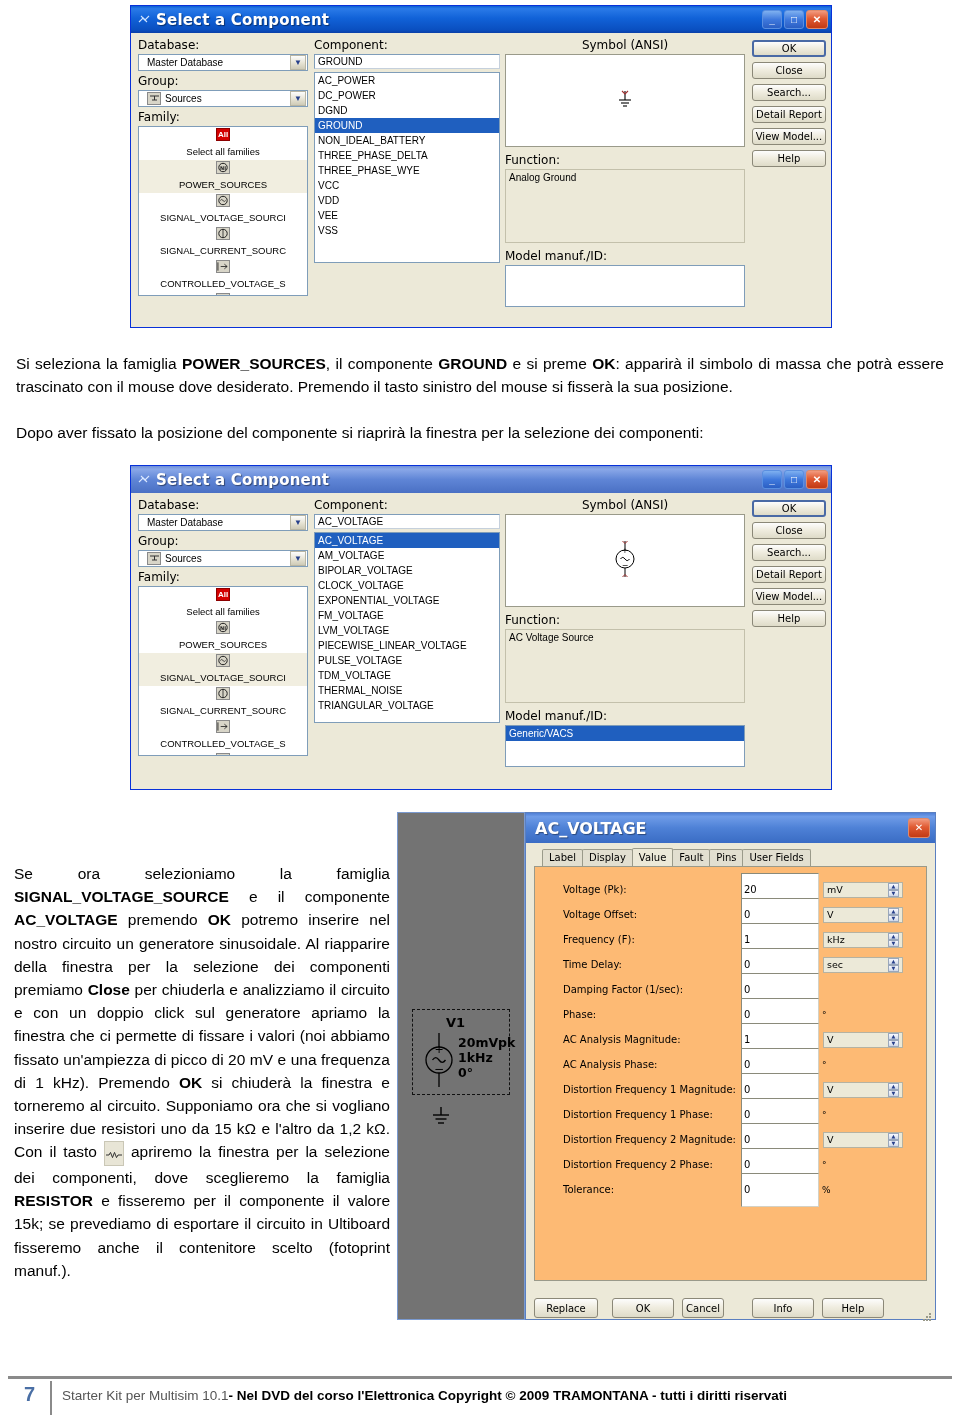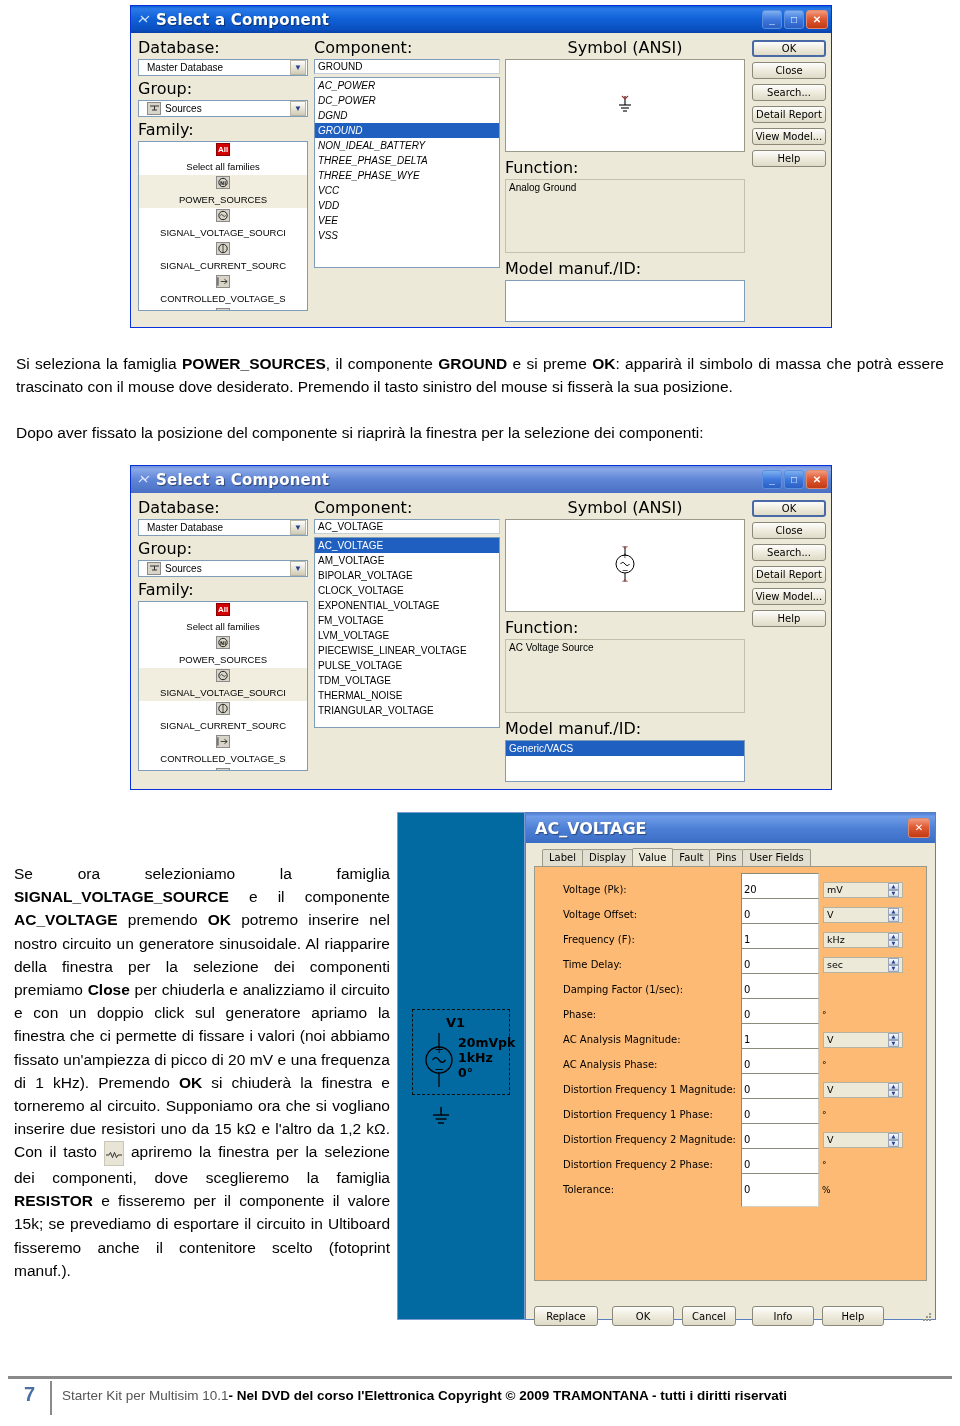--- a/index.html
+++ b/index.html
@@ -41,21 +41,21 @@
     width:20px; height:19px; border:1px solid #5a8fe0;
     border-radius: 3px; display:flex; align-items:center; justify-content:center;
     background: linear-gradient(180deg,#7fb0f0 0%, #3f79dd 50%, #2b5fc4 100%);
     color:#fff; font-size:10px; font-weight:bold; line-height:1;
   }
   .winbtn.close {
     background: linear-gradient(180deg,#f29a7e 0%, #e05a32 45%, #c23a14 100%);
     border-color:#e08a6a; width:22px;
   }
 
-  .lbl { font-size: 16px; color:#000; font-family:"DejaVu Sans",sans-serif; }
+  .lbl { font-size: 12px; color:#000; font-family:"DejaVu Sans",sans-serif; }
   .fieldbox {
     background:#fff; border:1px solid #7f9db9; border-right-color:#c5d0dc; border-bottom-color:#c5d0dc;
     font-size:10px; padding:1px 3px; color:#000;
   }
   .combo {
     background:#fff; border:1px solid #7f9db9;
     display:flex; align-items:center; font-size:10px; height:17px; padding-left:8px;
   }
   .combo .cv { flex:1 1 auto; white-space:nowrap; overflow:hidden; }
   .combo .arrow {
@@ -135,21 +135,21 @@
     justify-content:space-between; color:#000;
   }
   .spin { display:flex; flex-direction:column; width:11px; height:14px; margin-left:3px; }
   .spin span {
     flex:1 1 auto; border:1px solid #9aa7bb; background:linear-gradient(180deg,#fafaff,#cfd8e8);
     display:flex; align-items:center; justify-content:center; font-size:5px; color:#27408b; line-height:1;
   }
   .degsym { font-size:9px; margin-left:3px; }
   .footbtns { display:flex; align-items:center; }
 
-  .circuit-box { position:absolute; border:1px solid #7a9ad0; background:#0369a1; }
+  .circuit-box { position:absolute; border:1px solid #7a9ad0; background:#737373; }
 
   
   .footer-rule { position:absolute; background:#8a8a8a; }
   .footer-txt { font-family:"Liberation Sans",sans-serif; font-size:13.5px; }
 </style>
 </head>
 <body>
 
 <div class="page">
 
@@ -249,21 +249,21 @@
               </svg>
             </span>
             <span>CONTROL_FUNCTION_BLC</span>
           </div>
         </div>
     </div>
 
     <div style="position:absolute; left:176px; top:0; width:186px;">
       <div class="lbl">Component:</div>
       <div class="fieldbox" style="margin-top:2px;height:15px;">GROUND</div>
-      <div class="listbox" id="d1comp" style="margin-top:3px; height:191px;font-style:italic;">
+      <div class="listbox" id="d1comp" style="margin-top:3px; height:191px;">
           <div class="listrow">AC_POWER</div>
           <div class="listrow">DC_POWER</div>
           <div class="listrow">DGND</div>
           <div class="listrow sel">GROUND</div>
           <div class="listrow">NON_IDEAL_BATTERY</div>
           <div class="listrow">THREE_PHASE_DELTA</div>
           <div class="listrow">THREE_PHASE_WYE</div>
           <div class="listrow">VCC</div>
           <div class="listrow">VDD</div>
           <div class="listrow">VEE</div>
@@ -616,24 +616,24 @@
               <div class="pinput" style="width: 78px;">0</div>
               <span class="degsym">°</span>
             </div>
             <div class="prow">
               <div class="plabel" style="width: 200px; padding-left: 22px;">Tolerance:</div>
               <div class="pinput" style="width: 78px;">0</div>
               <span class="degsym">%</span>
             </div>
           </div>
       </div>
-      <div class="footbtns" id="pfoot" style="margin-top: 24px; height: 22px; position: relative;">
+      <div class="footbtns" id="pfoot" style="margin-top: 16px; height: 22px; position: relative;">
           <div class="xpbtn" style="position: absolute; left: 0px; width: 64px; height: 20px;">Replace</div>
           <div class="xpbtn" style="position: absolute; left: 78px; width: 62px; height: 20px;">OK</div>
-          <div class="xpbtn" style="position: absolute; left: 148px; width: 54px; height: 20px;">Cancel</div>
+          <div class="xpbtn" style="position: absolute; left: 148px; width: 42px; height: 20px;">Cancel</div>
           <div class="xpbtn" style="position: absolute; left: 218px; width: 62px; height: 20px;">Info</div>
           <div class="xpbtn" style="position: absolute; left: 288px; width: 62px; height: 20px;">Help</div>
         </div>
     </div>
     <div style="position:absolute;right:3px;bottom:2px;width:10px;height:10px;">
       <svg width="10" height="10" viewBox="0 0 10 10">
           <g fill="#9a9a8a">
             <rect x="7" y="7" width="2" height="2"></rect>
             <rect x="4" y="7" width="2" height="2"></rect>
             <rect x="7" y="4" width="2" height="2"></rect>

